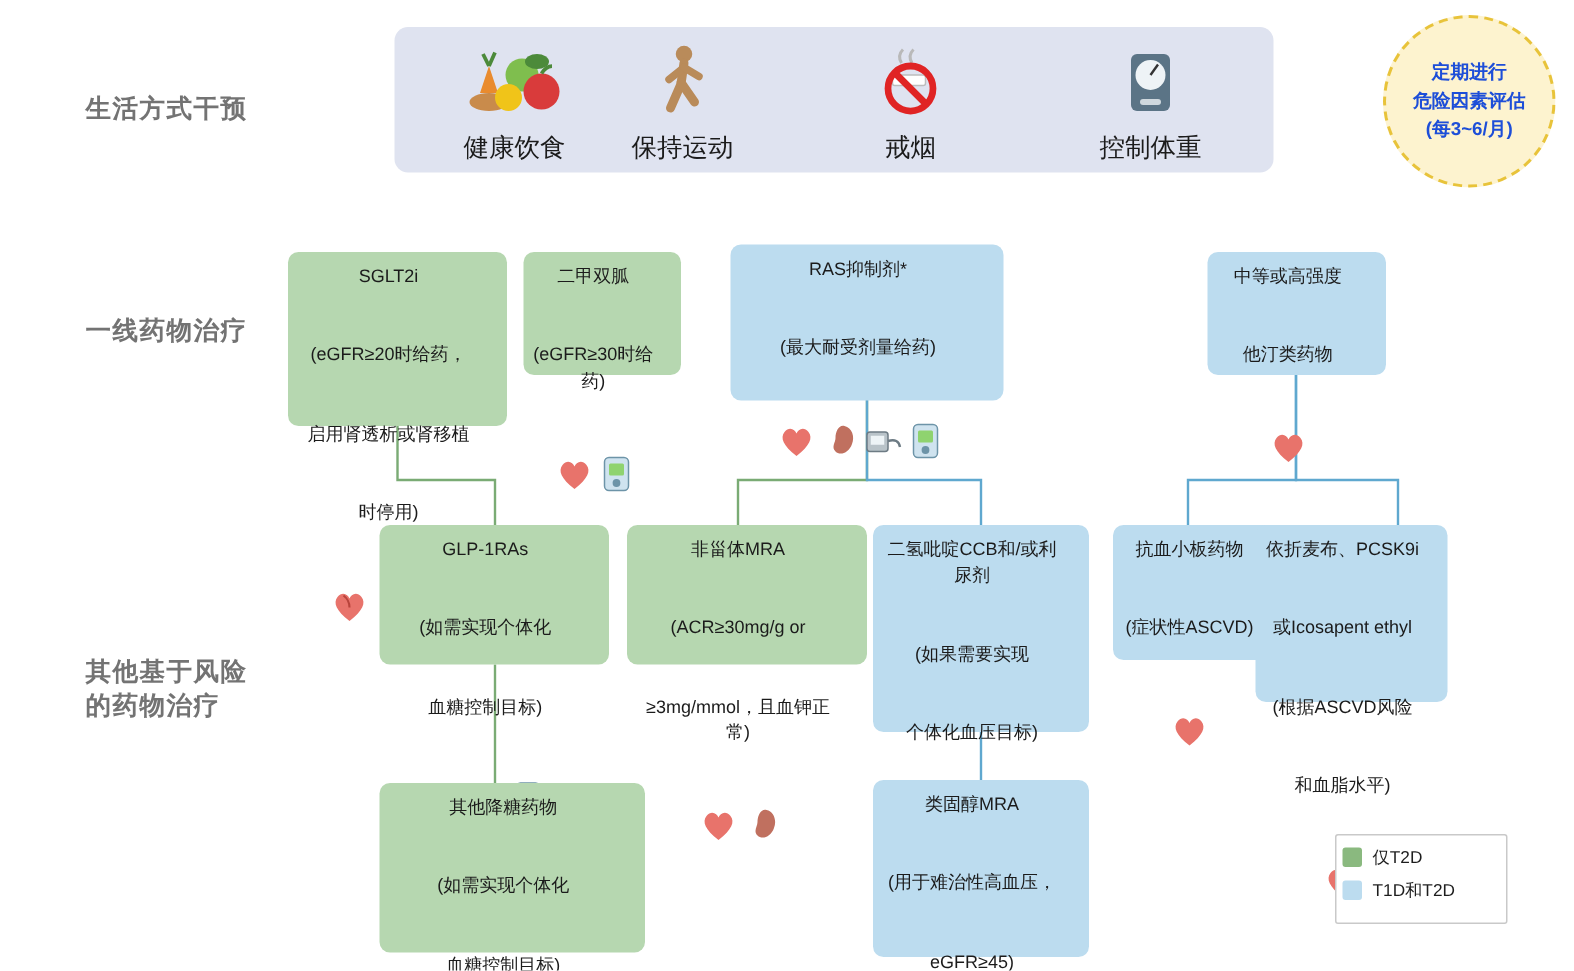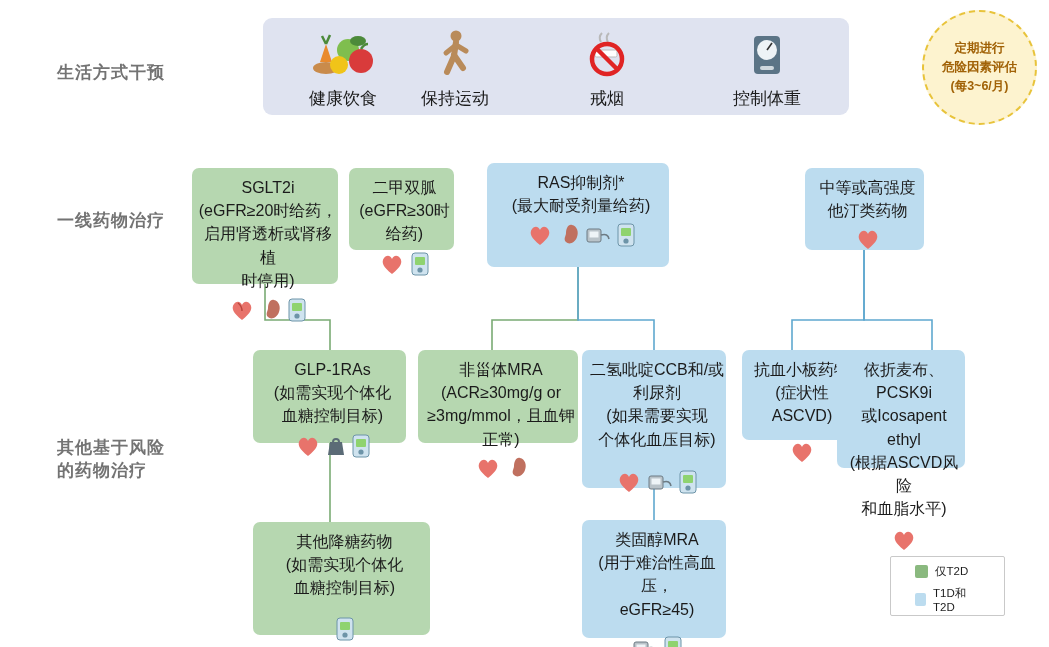--- a/index.html
+++ b/index.html
@@ -11,48 +11,48 @@
   }
   #canvas{position:absolute;left:0;top:0;width:1049px;height:647px;}
   .rowlabel{
     position:absolute;font-size:17px;font-weight:700;color:#737373;
     line-height:1.35;letter-spacing:1px;
   }
   .box{
     position:absolute;border-radius:7px;
     box-sizing:border-box;
     display:flex;flex-direction:column;align-items:center;
-    padding:8px 0 6px 6px;
-    font-size:16px;line-height:1.45;text-align:center;color:#1b1b1b;
+    padding:8px 18px 6px 6px;
+    font-size:12px;line-height:1.45;text-align:center;color:#1b1b1b;gap:35px;
   }
   .green{background:#b6d7b0;}
   .blue{background:#bcdcef;}
   .box .ttl{font-weight:400;}
   .box .sub{font-weight:400;}
   .icons{display:flex;gap:5px;align-items:center;justify-content:center;margin-top:5px;}
   .icons svg{display:block;}
   
   #lifestyle{
     position:absolute;left:263px;top:18px;width:586px;height:97px;
     background:#dfe3f0;border-radius:9px;
   }
   .lifeitem{position:absolute;text-align:center;font-size:17px;color:#1b1b1b;}
   .lifeitem .cap{margin-top:2px;}
   
   #circle{
     position:absolute;left:922px;top:10px;width:111px;height:111px;
     border-radius:50%;background:#fdf3cf;border:2px dashed #e8c33a;
     display:flex;flex-direction:column;align-items:center;justify-content:center;
-    font-size:12.5px;font-weight:700;color:#a16207;line-height:1.5;
+    font-size:12.5px;font-weight:700;color:#1d4ed8;line-height:1.5;
   }
   
   #legend{
     position:absolute;left:890px;top:556px;width:115px;height:60px;
     background:#fff;border:1px solid #c9c9c9;border-radius:2px;
-    padding:7px 24px;box-sizing:border-box;font-size:11.5px;
+    padding:7px 4px;box-sizing:border-box;font-size:11.5px;
   }
   .lgrow{display:flex;align-items:center;gap:7px;margin-bottom:7px;}
   .swatch{width:13px;height:13px;border-radius:2px;display:inline-block;}
   svg.connectors{position:absolute;left:0;top:0;width:1049px;height:647px;pointer-events:none;}
 </style>
 </head>
 <body>
 
 <div id="canvas">
 

